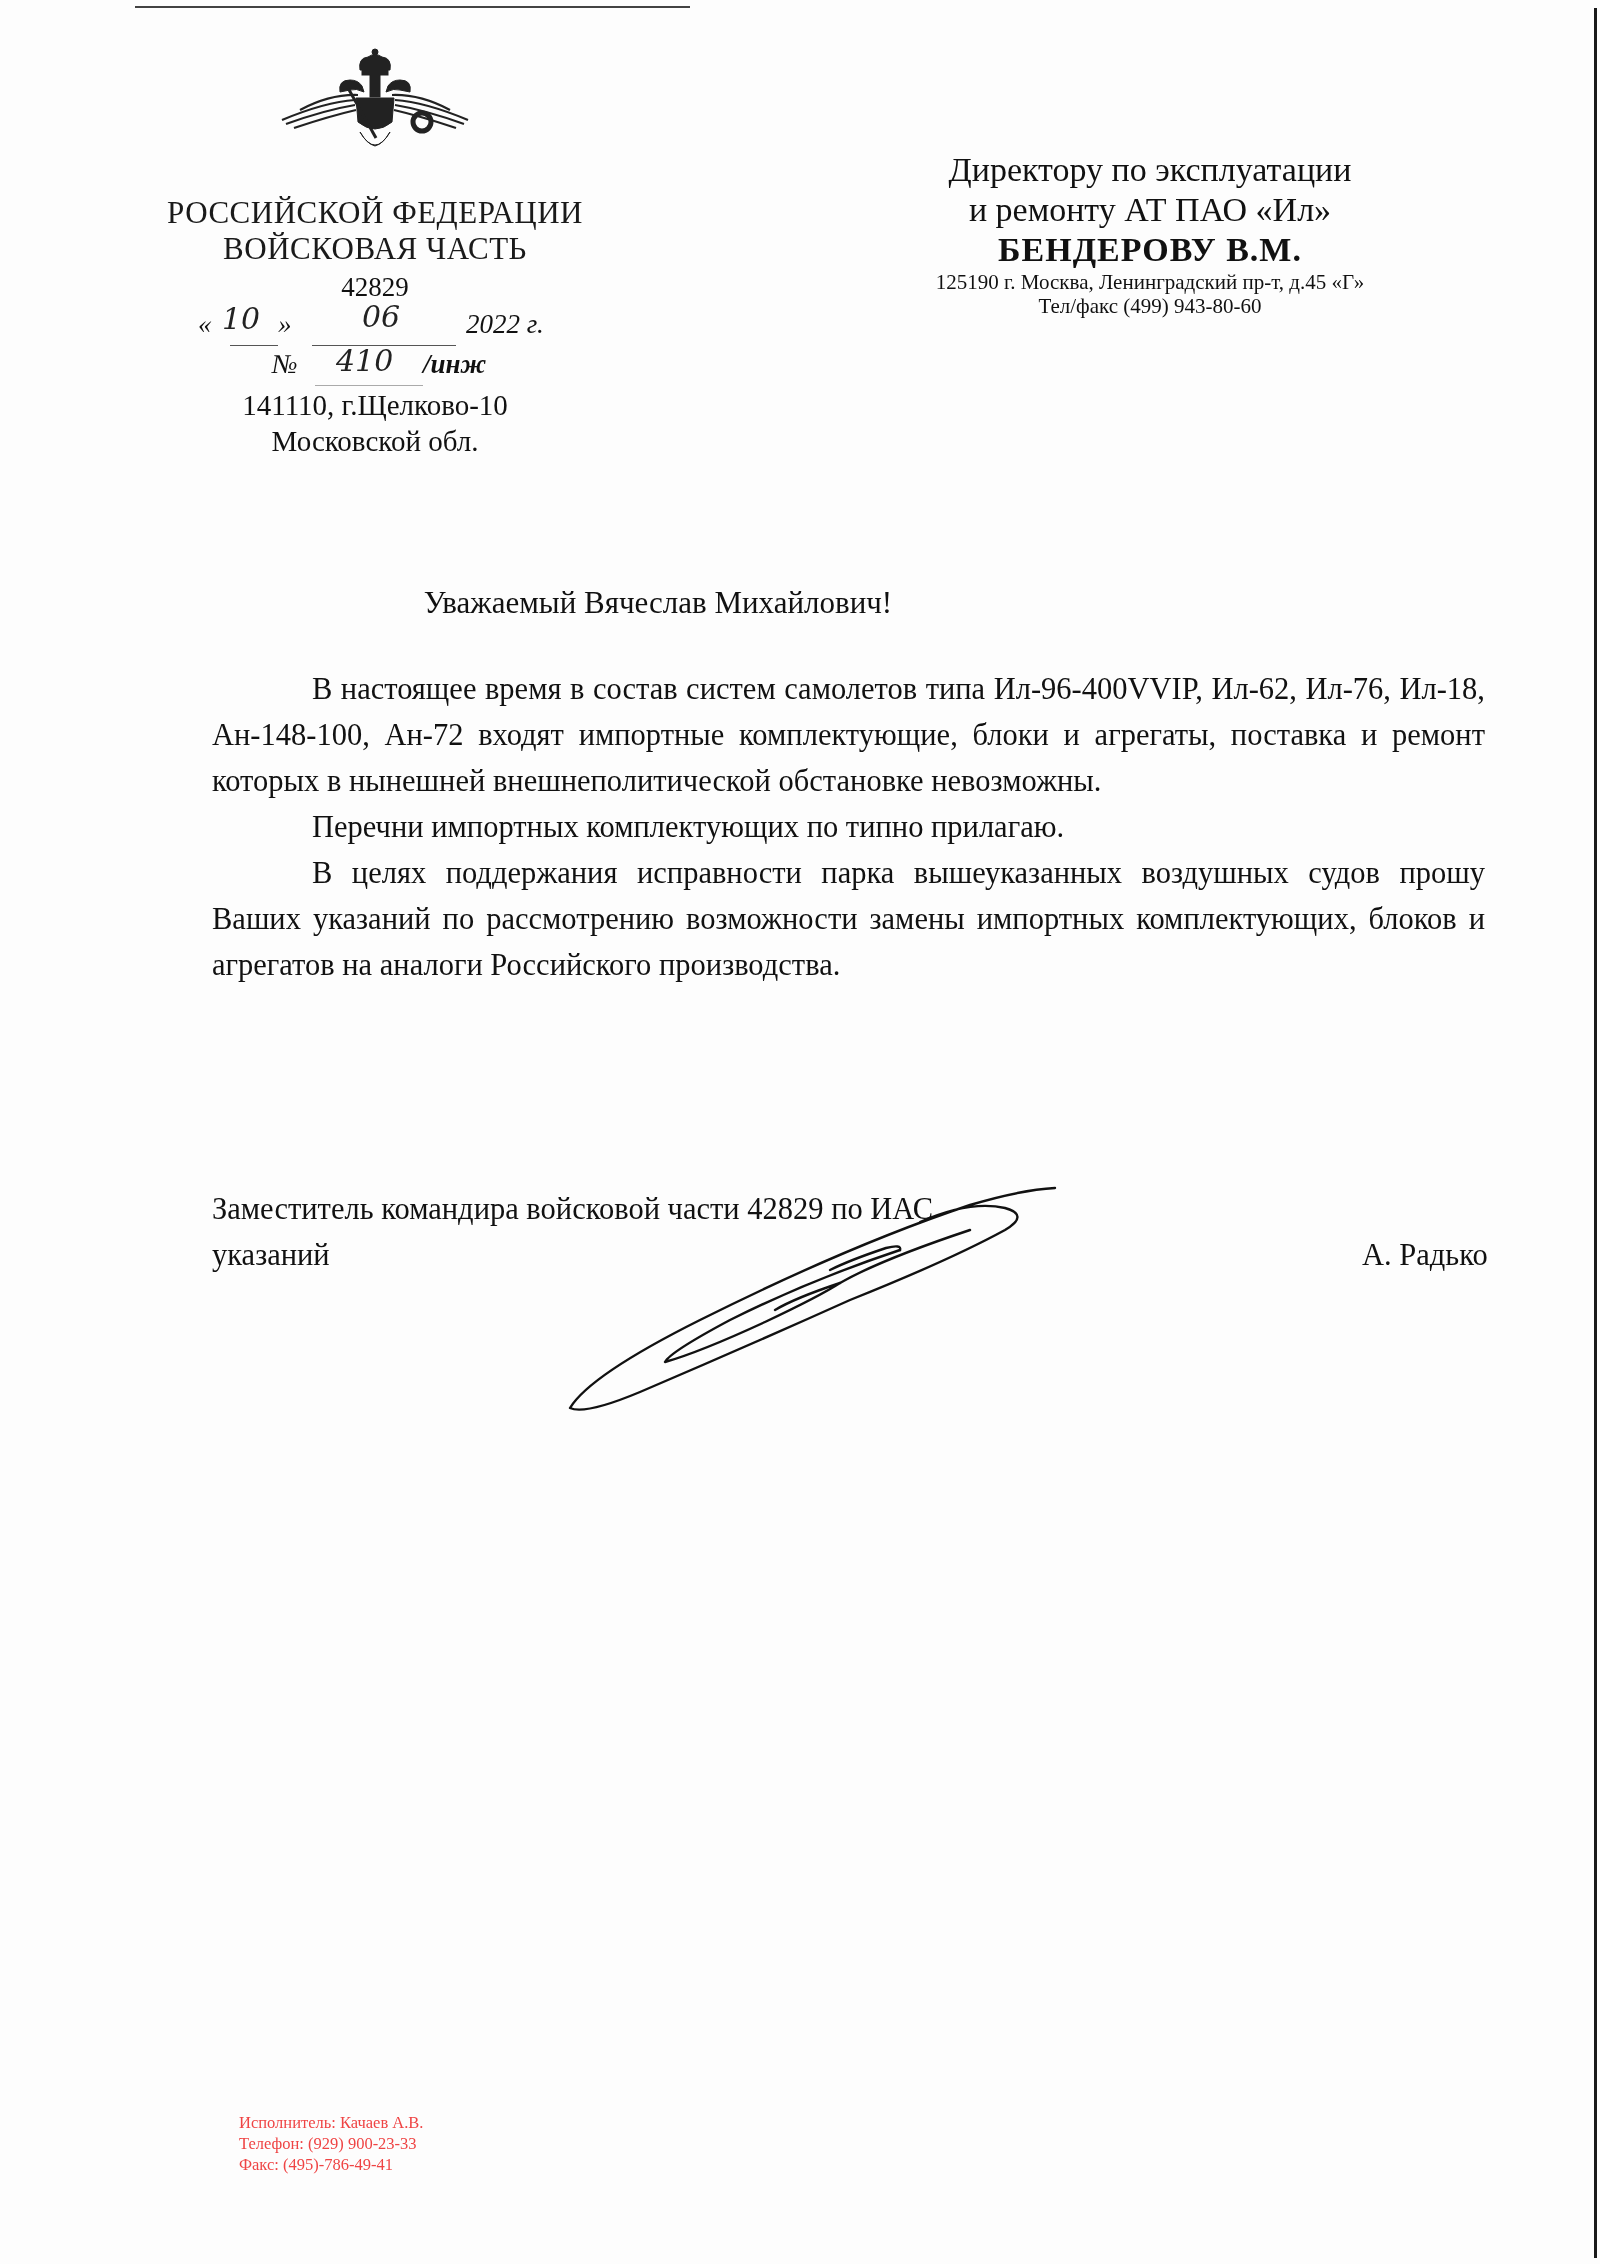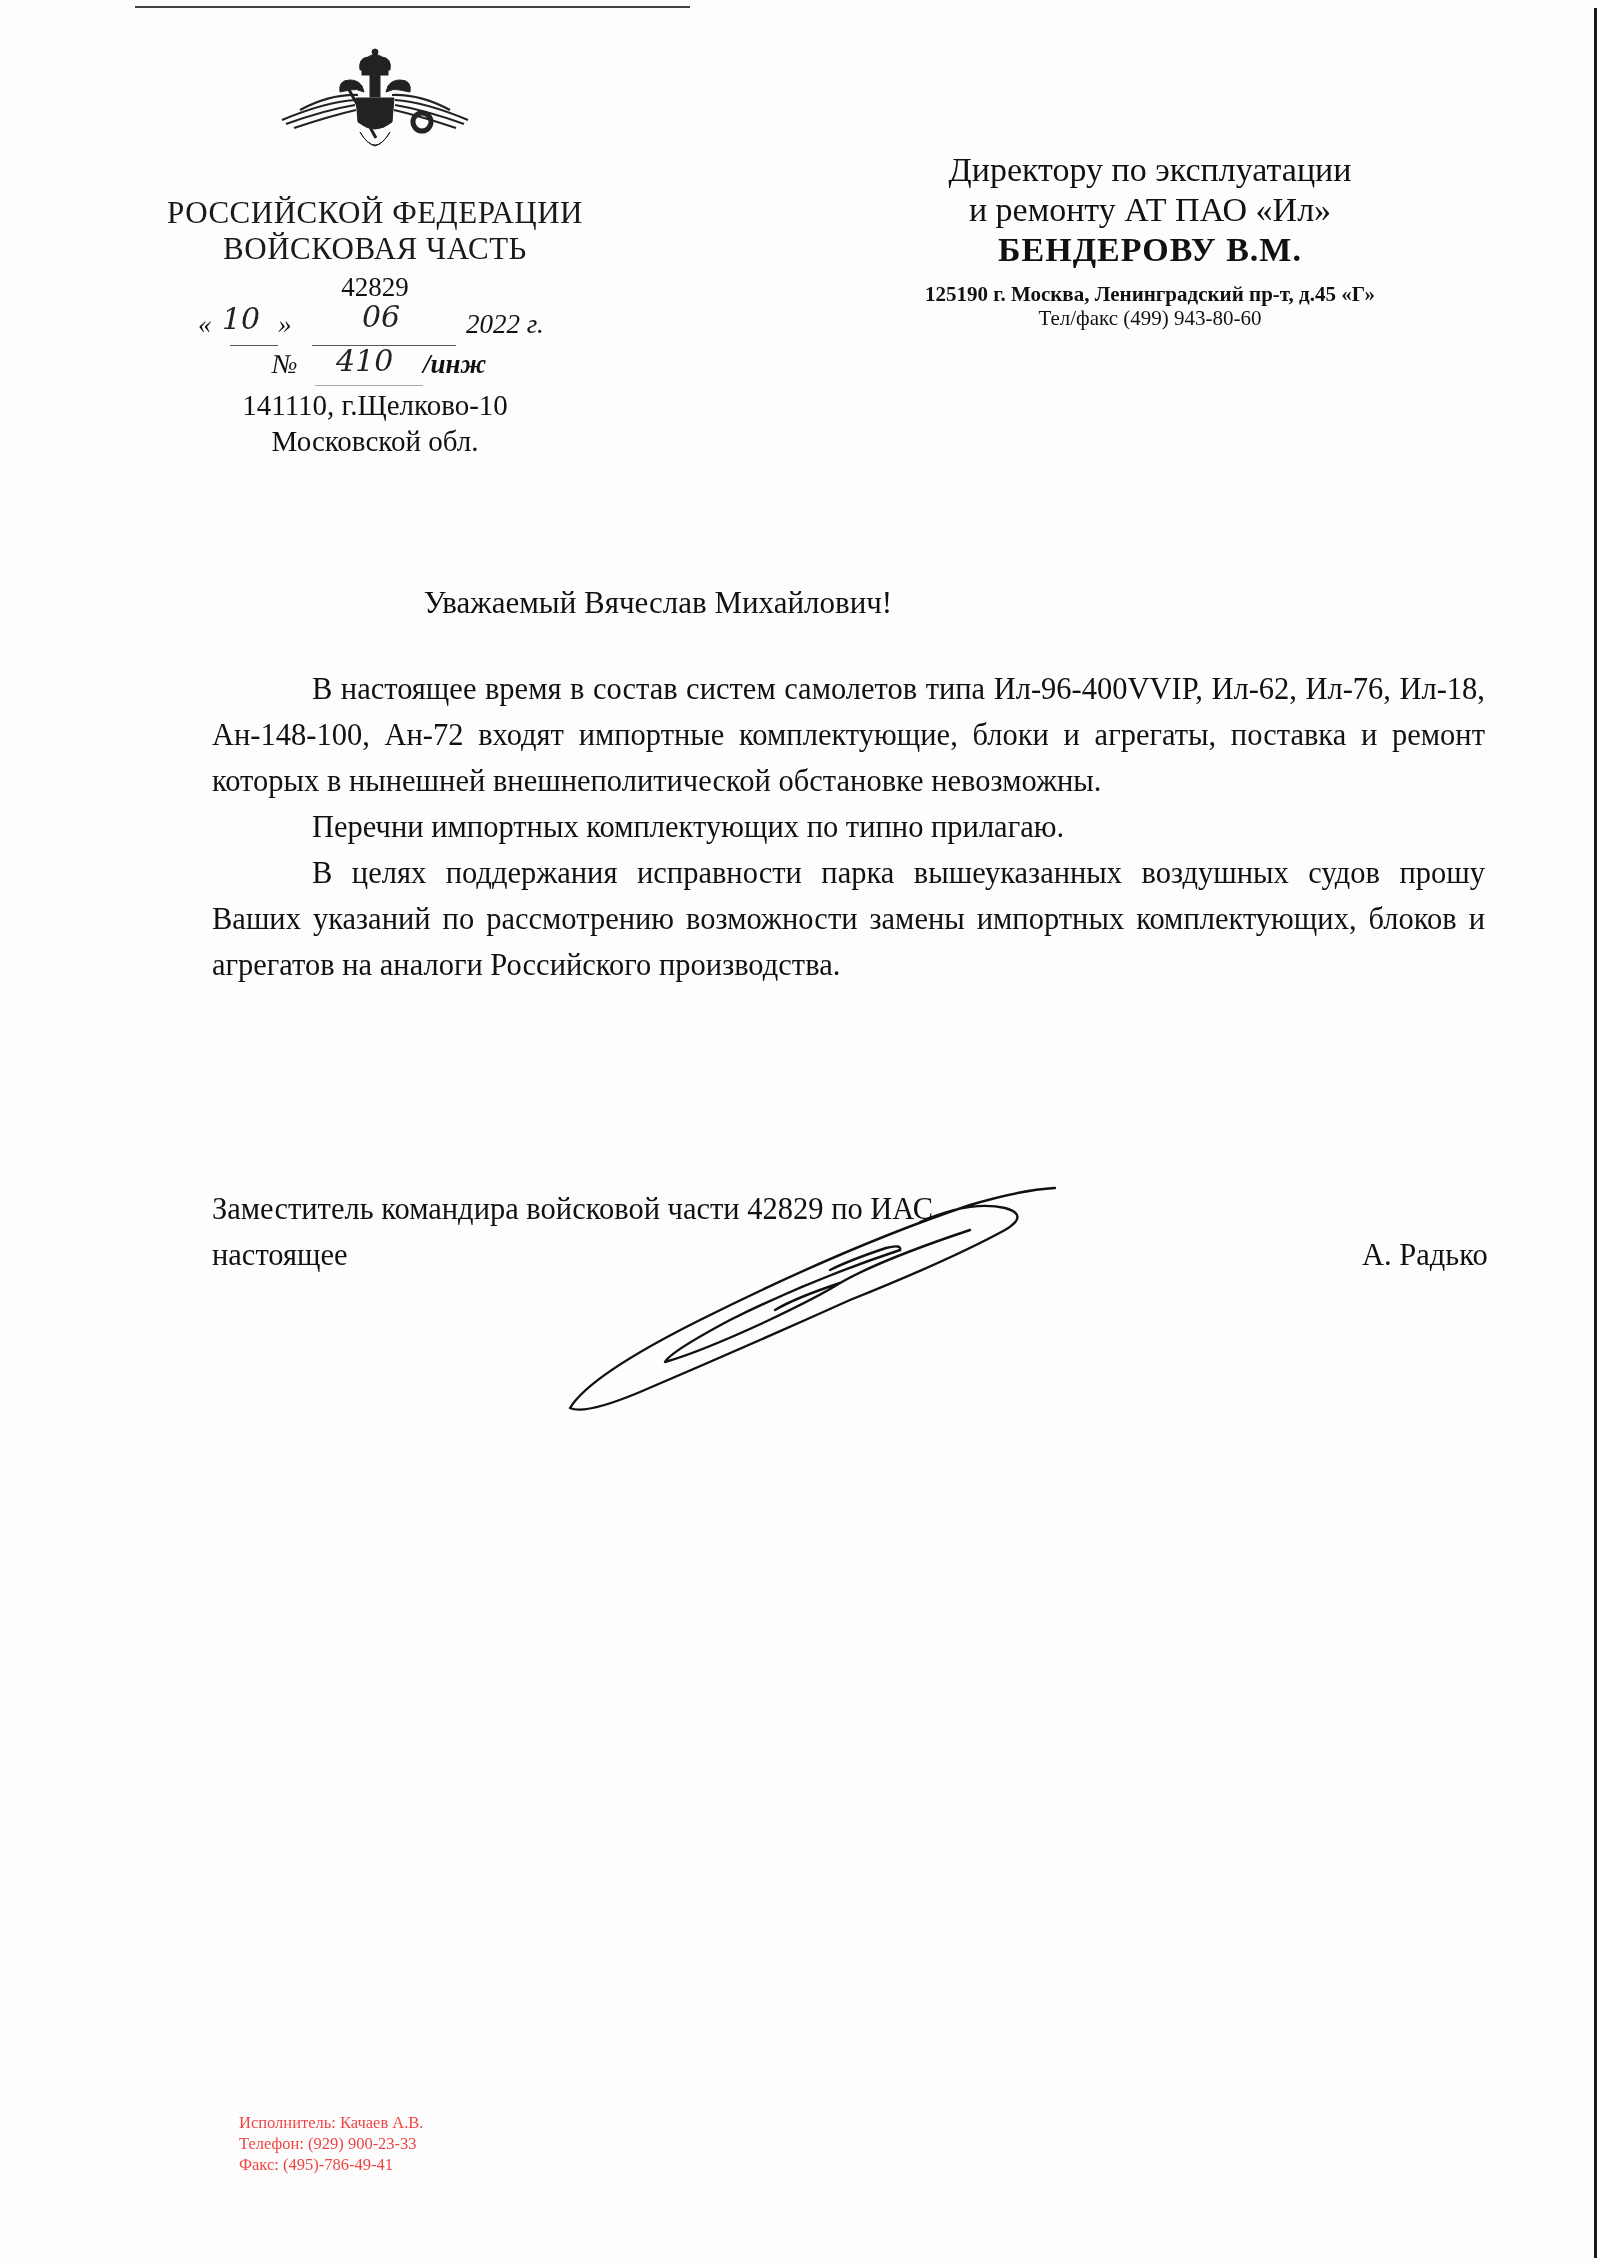--- a/index.html
+++ b/index.html
@@ -112,34 +112,34 @@
     <div class="sender-addr">
       <div>141110, г.Щелково-10</div>
       <div>Московской обл.</div>
     </div>
   </div>
 
   <div class="recipient">
     <div class="rec-line">Директору по эксплуатации</div>
     <div class="rec-line">и ремонту АТ ПАО «Ил»</div>
     <div class="rec-name">БЕНДЕРОВУ В.М.</div>
-    <div class="rec-small" style="margin-top:12px;font-weight:bold;">125190 г. Москва, Ленинградский пр-т, д.45 «Г»</div>
+    <div class="rec-small" style="margin-top:0;">125190 г. Москва, Ленинградский пр-т, д.45 «Г»</div>
     <div class="rec-small">Тел/факс (499) 943-80-60</div>
   </div>
 
   <div class="salutation">Уважаемый Вячеслав Михайлович!</div>
 
   <div class="body-text">
     <p>В настоящее время в состав систем самолетов типа Ил-96-400VVIP, Ил-62, Ил-76, Ил-18, Ан-148-100, Ан-72 входят импортные комплектующие, блоки и агрегаты, поставка и ремонт которых в нынешней внешнеполитической обстановке невозможны.</p>
     <p>Перечни импортных комплектующих по типно прилагаю.</p>
     <p>В целях поддержания исправности парка вышеуказанных воздушных судов прошу Ваших указаний по рассмотрению возможности замены импортных комплектующих, блоков и агрегатов на аналоги Российского производства.</p>
   </div>
 
   <div class="sig-title">Заместитель командира войсковой части 42829 по ИАС</div>
-  <div class="sig-rank">настоящее</div>
+  <div class="sig-rank">указаний</div>
   <div class="sig-name">А. Радько</div>
 
   <svg class="signature" viewBox="0 0 660 260">
     <g fill="none" stroke="#111" stroke-width="2.4" stroke-linecap="round" stroke-linejoin="round">
 
       <path d="M505 18 Q470 20 420 35 Q300 75 150 150 Q40 205 20 238 Q35 245 90 222 Q200 175 300 130 Q400 90 455 60 Q480 45 455 38 Q420 30 370 52"></path>
 
       <path d="M350 80 Q260 110 180 150 Q120 182 115 192 Q150 182 215 152 Q270 126 290 113 Q245 128 225 140"></path>
       <path d="M350 80 Q352 74 336 78 Q300 90 280 100"></path>
 

